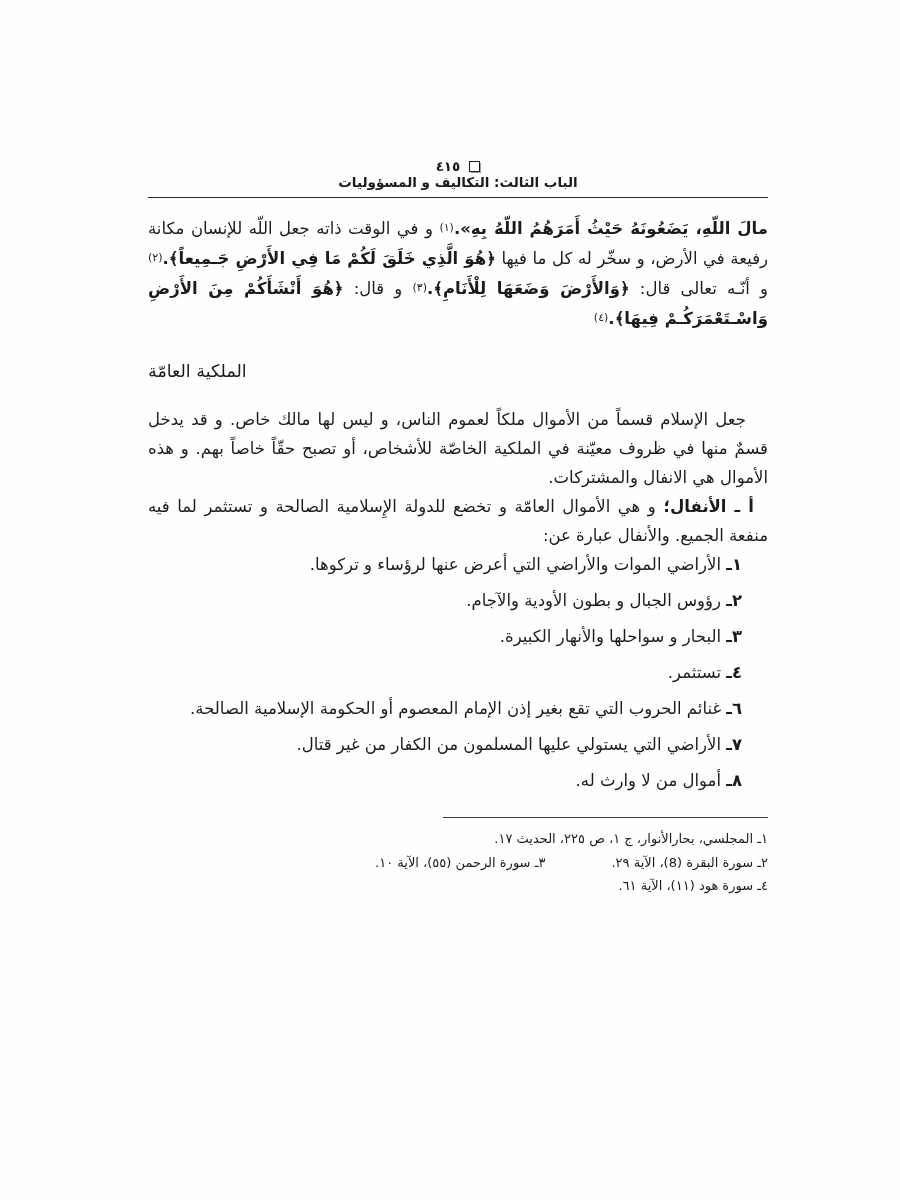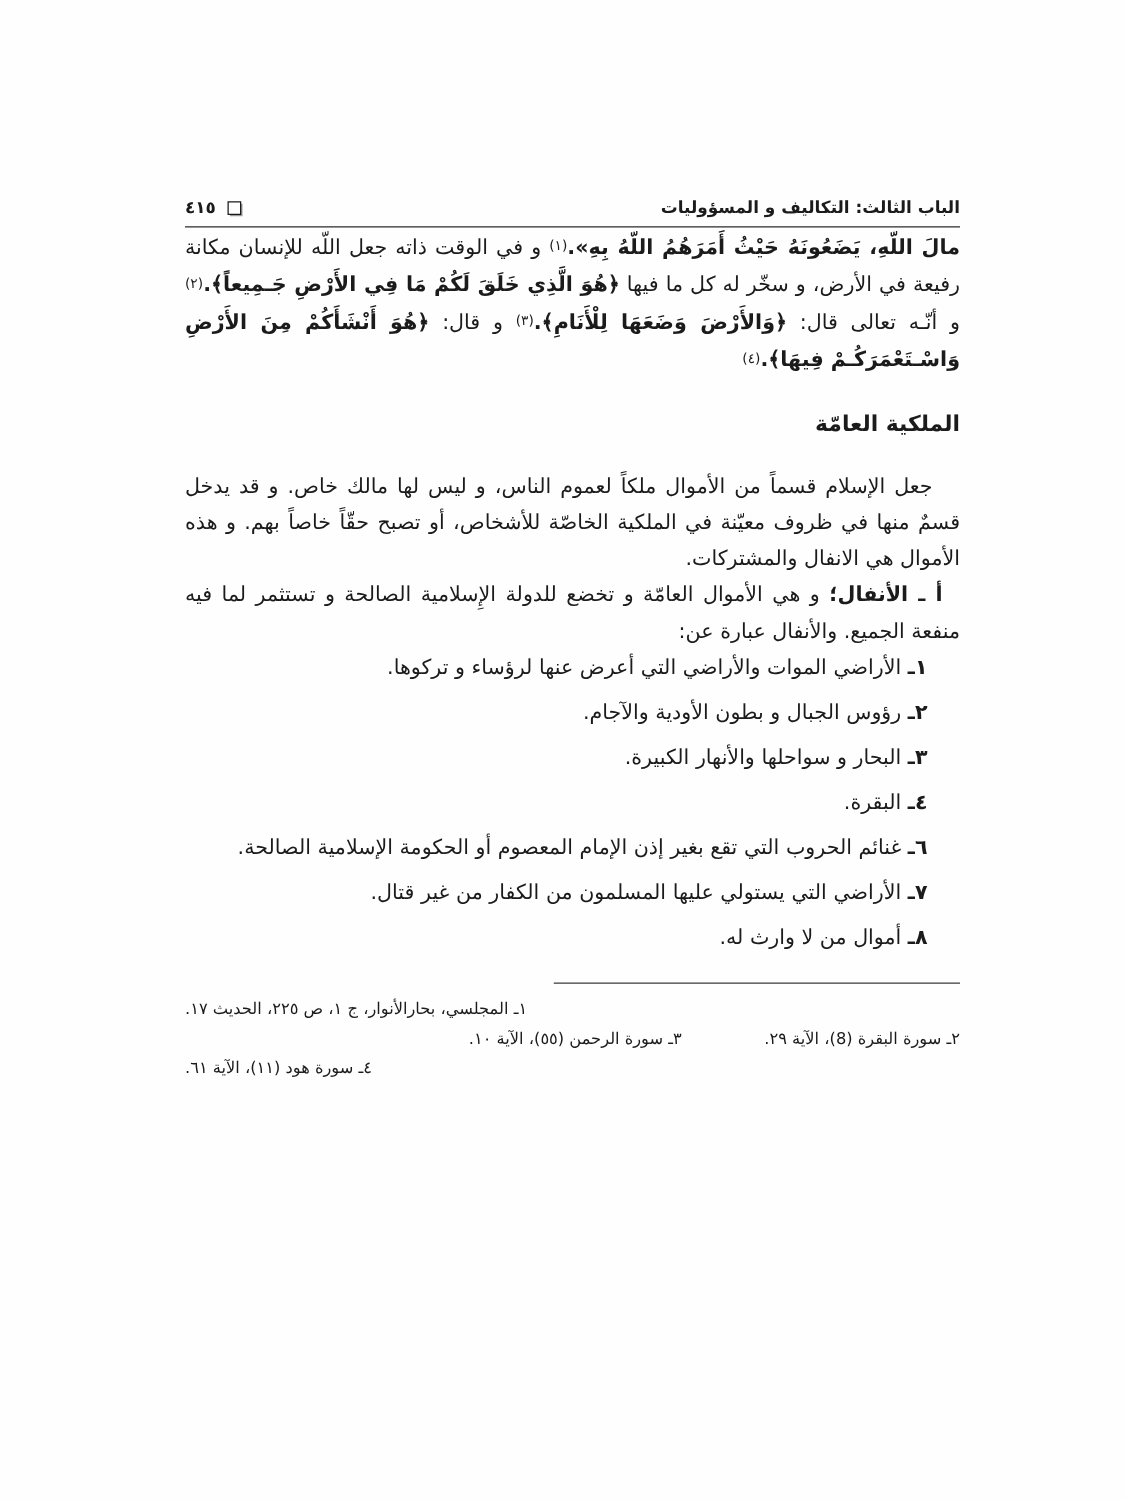--- a/index.html
+++ b/index.html
@@ -17,21 +17,21 @@
     overflow: hidden;
   }
   .sheet {
     position: absolute;
     left: 148px; right: 132px; top: 158px;
   }
 
   
   .page-header {
     display: flex;
-    flex-direction: row;
+    flex-direction: column;
     justify-content: space-between;
     align-items: center;
     font-weight: bold;
     font-size: 13.5px;
     padding-bottom: 7px;
     border-bottom: 1.6px solid #2b2b2b;
   }
   .pn-block { display: flex; align-items: center; gap: 9px; }
   .sq {
     width: 11px; height: 11px;
@@ -39,44 +39,45 @@
     display: inline-block;
     box-shadow: 1.5px 1.5px 0 -0.5px #9a9a9a;
   }
 
   
   .content {
     direction: rtl;
     text-align: justify;
     font-size: 16.5px;
     line-height: 29px;
+    margin-top: 15px;
   }
   .content p { margin: 0; }
   .p1 { margin-bottom: 7px; }
   .p2 { text-indent: 26px; margin: 9px 0 14px; }
   h2.section {
     font-size: 17.5px;
-    font-weight: bold;
-    text-align: right;
+    font-weight: normal;
+    text-align: left;
     direction: rtl;
     margin: 24px 0 19px;
   }
   .p3 { text-indent: 22px; margin-bottom: 10px; }
   .p4 { text-indent: 14px; margin-bottom: 11px; }
   .anfal p { text-indent: 26px; margin: 0 0 7px; }
   .fnref { font-size: 11px; vertical-align: 3px; letter-spacing: 0; }
   .verse, .lead, .itemnum { font-weight: bold; }
 
   
   .footnotes {
     direction: rtl;
     margin-top: 22px;
     font-size: 13px;
     line-height: 23.5px;
-    text-align: left;
+    text-align: right;
   }
   .fn-rule {
     border: 0;
     border-top: 1.2px solid #3a3a3a;
     width: 325px;
     margin: 0 0 9px auto;
   }
   .fn-row { margin: 0; }
   .fn-row2 { display: flex; flex-direction: row; gap: 66px; }
 </style>
@@ -102,21 +103,21 @@
       <h2 class="section">الملكية العامّة</h2>
 
       <p class="p3">جعل الإسلام قسماً من الأموال ملكاً لعموم الناس، و ليس لها مالك خاص. و قد يدخل قسمٌ منها في ظروف معيّنة في الملكية الخاصّة للأشخاص، أو تصبح حقّاً خاصاً بهم. و هذه الأموال هي الانفال والمشتركات.</p>
 
       <p class="p4"><span class="lead">أ ـ الأنفال؛</span><span> و هي الأموال العامّة و تخضع للدولة الإِسلامية الصالحة و تستثمر لما فيه منفعة الجميع. والأنفال عبارة عن:</span></p>
 
       <div class="anfal">
         <p><span class="itemnum">١ـ</span> <span>الأراضي الموات والأراضي التي أعرض عنها لرؤساء و تركوها.</span></p>
         <p><span class="itemnum">٢ـ</span> <span>رؤوس الجبال و بطون الأودية والآجام.</span></p>
         <p><span class="itemnum">٣ـ</span> <span>البحار و سواحلها والأنهار الكبيرة.</span></p>
-        <p><span class="itemnum">٤ـ</span> <span>البقرة.</span></p>
+        <p><span class="itemnum">٤ـ</span> <span>تستثمر.</span></p>
         <p><span class="itemnum">٦ـ</span> <span>غنائم الحروب التي تقع بغير إذن الإمام المعصوم أو الحكومة الإسلامية الصالحة.</span></p>
         <p><span class="itemnum">٧ـ</span> <span>الأراضي التي يستولي عليها المسلمون من الكفار من غير قتال.</span></p>
         <p><span class="itemnum">٨ـ</span> <span>أموال من لا وارث له.</span></p>
       </div>
 
     </main>
 
     <footer class="footnotes">
       <hr class="fn-rule">
       <p class="fn-row">١ـ المجلسي، بحارالأنوار، ج ١، ص ٢٢٥، الحديث ١٧.</p>

